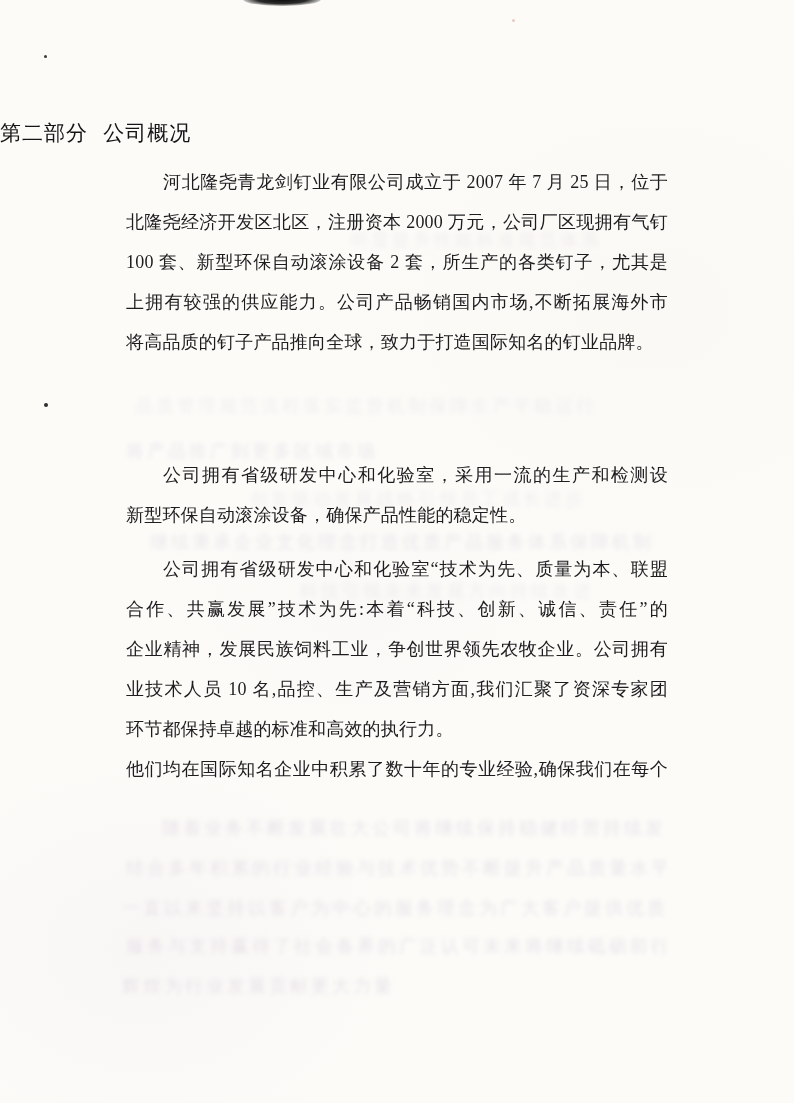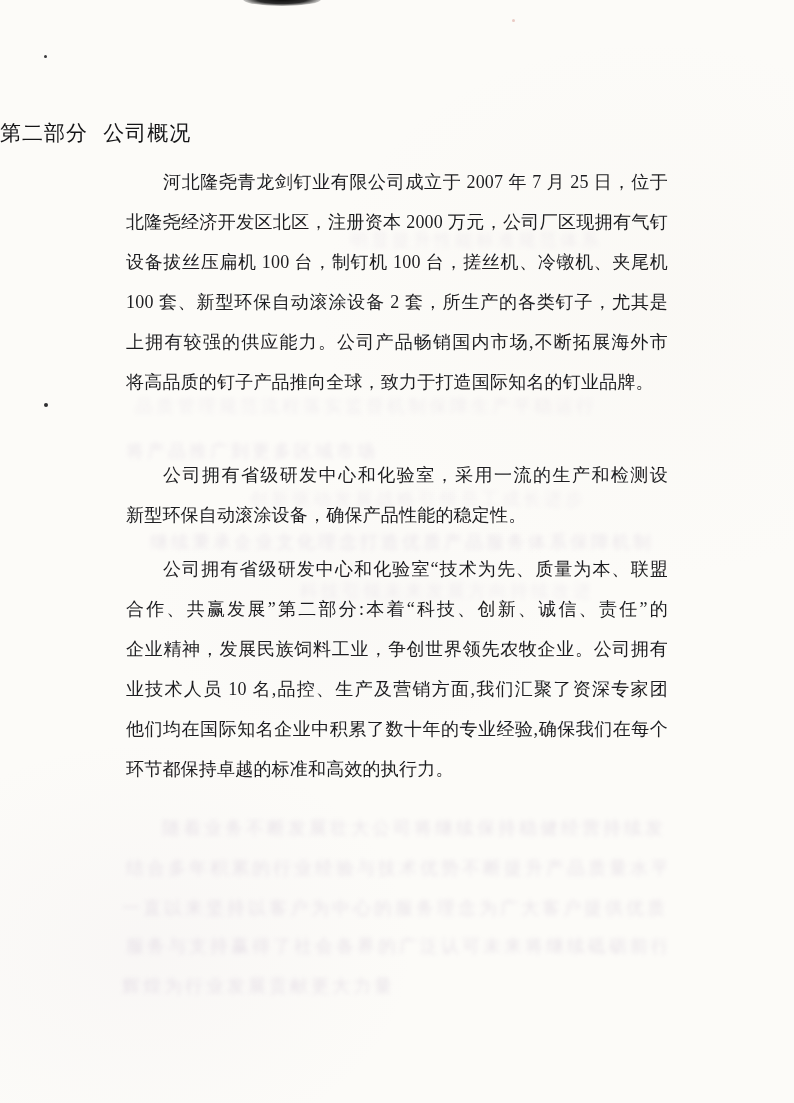--- a/index.html
+++ b/index.html
@@ -103,33 +103,32 @@
   <div class="ghost bottom" style="top:856px; left:126px; width:540px;">结合多年积累的行业经验与技术优势不断提升产品质量水平使得</div>
   <div class="ghost bottom" style="top:896px; left:122px; width:546px;">一直以来坚持以客户为中心的服务理念为广大客户提供优质的产品</div>
   <div class="ghost bottom" style="top:934px; left:126px; width:540px;">服务与支持赢得了社会各界的广泛认可未来将继续砥砺前行再创</div>
   <div class="ghost bottom" style="top:974px; left:122px; width:358px;">辉煌为行业发展贡献更大力量</div>
 
   <div class="doc-title">第二部分 公司概况</div>
 
   <div class="para para-1">
     <div class="line j ind">河北隆尧青龙剑钉业有限公司成立于 2007 年 7 月 25 日，位于河</div>
     <div class="line j">北隆尧经济开发区北区，注册资本 2000 万元，公司厂区现拥有气钉</div>
-    <div class="line j">设备拔丝压扁机 100 台，制钉机 100 台，搓丝机、冷镦机、夹尾机</div>
     <div class="line j">100 套、新型环保自动滚涂设备 2 套，所生产的各类钉子，尤其是高</div>
     <div class="line j">上拥有较强的供应能力。公司产品畅销国内市场,不断拓展海外市场，</div>
     <div class="line">将高品质的钉子产品推向全球，致力于打造国际知名的钉业品牌。</div>
   </div>
 
   <div class="para para-2">
     <div class="line j ind">公司拥有省级研发中心和化验室，采用一流的生产和检测设备，</div>
     <div class="line">新型环保自动滚涂设备，确保产品性能的稳定性。</div>
   </div>
 
   <div class="para para-3">
     <div class="line j ind">公司拥有省级研发中心和化验室“技术为先、质量为本、联盟</div>
-    <div class="line j">合作、共赢发展”第二部分:本着“科技、创新、诚信、责任”的</div>
+    <div class="line j">合作、共赢发展”技术为先:本着“科技、创新、诚信、责任”的</div>
     <div class="line j">企业精神，发展民族饲料工业，争创世界领先农牧企业。公司拥有专</div>
     <div class="line j">业技术人员 10 名,品控、生产及营销方面,我们汇聚了资深专家团队，</div>
+    <div class="line">环节都保持卓越的标准和高效的执行力。</div>
     <div class="line j">他们均在国际知名企业中积累了数十年的专业经验,确保我们在每个</div>
-    <div class="line">环节都保持卓越的标准和高效的执行力。</div>
   </div>
 
 </div>
 
 </body></html>

